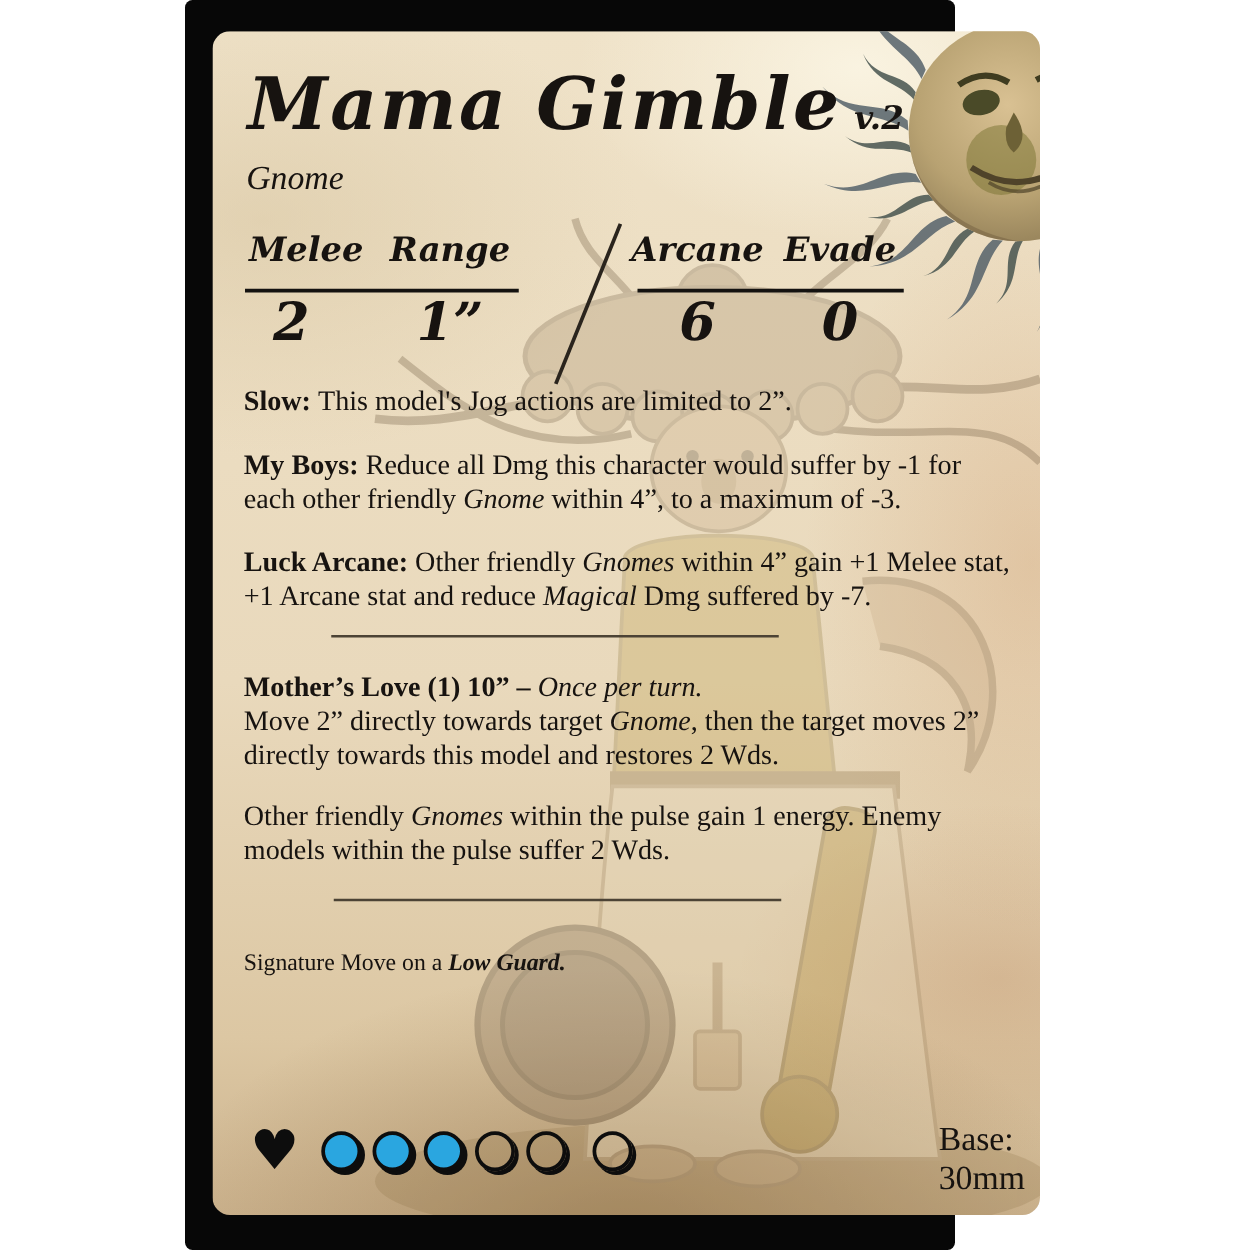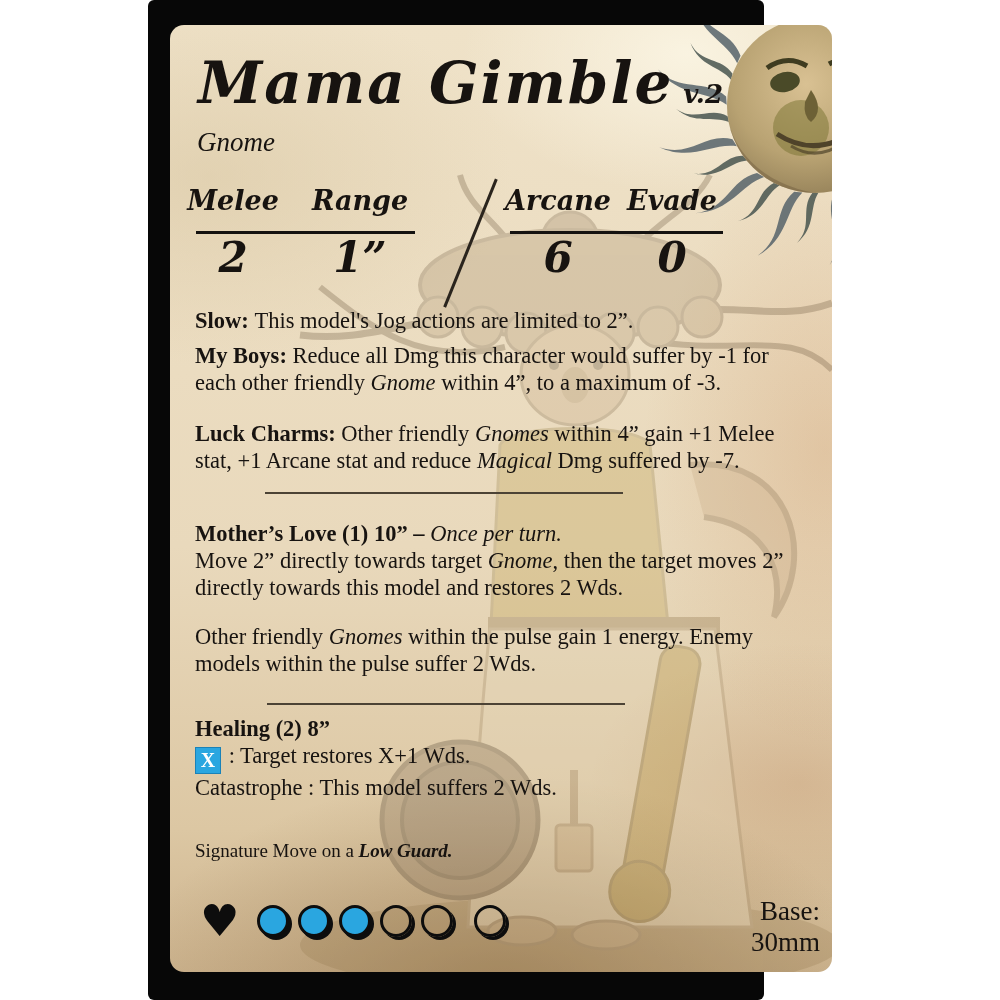--- a/index.html
+++ b/index.html
@@ -15,48 +15,48 @@
           radial-gradient(ellipse 520px 300px at 50% 102%, rgba(122,88,46,.40), rgba(122,88,46,0) 72%),
           linear-gradient(180deg,#efe2c8 0%,#e9d9bc 55%,#dcc7a3 85%,#ccb38e 100%);}
   svg.gnome{position:absolute;left:0;top:0;opacity:.30;}
   svg.sun{position:absolute;left:435px;top:-35px;}
   .title{position:absolute;left:28px;top:24px;font-family:"DejaVu Serif",serif;font-style:italic;font-weight:bold;
          font-size:58px;letter-spacing:2px;white-space:nowrap;}
   .version{font-size:26px;letter-spacing:0;margin-left:10px;font-weight:600;}
   .subtitle{position:absolute;left:27px;top:102px;font-style:italic;font-size:27px;}
   .stat-label{position:absolute;top:160px;width:110px;text-align:center;font-family:"DejaVu Serif",serif;
               font-style:italic;font-weight:600;font-size:27px;}
-  .sl-0{left:8px}.sl-1{left:135px}.sl-2{left:333px}.sl-3{left:447px}
+  .sl-0{left:20px}.sl-1{left:135px}.sl-2{left:333px}.sl-3{left:447px}
   .stat-value{position:absolute;top:208px;width:110px;text-align:center;font-family:"DejaVu Serif",serif;
               font-style:italic;font-weight:bold;font-size:42px;}
   .sv-0{left:8px}.sv-1{left:135px}.sv-2{left:333px}.sv-3{left:447px}
   .rule{position:absolute;top:206px;height:3px;background:#141210;}
   .rule-left{left:26px;width:219px;}
   .rule-right{left:340px;width:213px;}
   .slash{position:absolute;left:299px;top:149px;width:2.5px;height:138px;background:#2a241d;transform:rotate(22deg);}
   .text-col{position:absolute;left:25px;top:282px;width:620px;font-size:22.5px;line-height:27px;}
   .tline{min-height:27px;}
   .sg-n{font-weight:normal}.sg-b{font-weight:bold}.sg-i{font-style:italic}.sg-bi{font-weight:bold;font-style:italic}
-  .mb24{margin-bottom:8px}.mb14{margin-bottom:24px}.mb20{margin-bottom:22px}
+  .mb24{margin-bottom:24px}.mb14{margin-bottom:24px}.mb20{margin-bottom:22px}
   .divider{border-top:2px solid #4c4335;width:358px;}
   .d1{margin:18px 0 26px 70px;}
   .d2{margin:26px 0 10px 72px;}
   .signature{margin-top:36px;font-size:19px;line-height:28px;}
   .xbox{display:inline-block;width:24px;height:25px;line-height:25px;text-align:center;background:#2aa6e0;
         color:#ffffff;font-weight:bold;font-size:20px;border:1px solid #1a82b8;vertical-align:-4px;margin-right:2px;}
   .ring{display:inline-block;width:15px;height:15px;border:3px solid #131313;border-radius:50%;
         vertical-align:-2px;margin:0 4px 0 2px;}
   .wounds{position:absolute;left:30px;top:874px;display:flex;align-items:center;}
   .heart{font-family:"DejaVu Sans",sans-serif;font-size:44px;line-height:1;color:#0d0d0d;margin-right:18px;}
   .circles{display:flex;align-items:center;}
   .circle{width:26px;height:26px;border-radius:50%;border:3px solid #0d0d0d;box-shadow:3px 3px 0 0 #0d0d0d;
           margin-right:9px;background:transparent;}
   .circle.filled{background:#2aa6e0;}
   .circle-gap{display:inline-block;width:12px;}
-  .base{position:absolute;right:12px;bottom:14px;text-align:right;font-size:27px;line-height:31px;}
+  .base{position:absolute;right:12px;bottom:14px;text-align:left;font-size:27px;line-height:31px;}
 </style>
 </head>
 <body>
 
 <div class="page">
   <div class="frame">
     <div class="card">
 
       <svg class="gnome" width="662" height="947" viewBox="0 0 662 947">
         <ellipse cx="400" cy="920" rx="270" ry="48" fill="#7c6034" opacity="0.6"></ellipse>
@@ -162,36 +162,31 @@
       <div class="stat-value sv-3">0</div>
 
       <div class="text-col">
         <div class="para mb24">
             <div class="tline"><span class="sg-b">Slow: </span><span class="sg-n">This model's Jog actions are limited to 2”.</span></div>
           </div>
         <div class="para mb14">
             <div class="tline"><span class="sg-b">My Boys: </span><span class="sg-n">Reduce all Dmg this character would suffer by -1 for each other friendly </span><span class="sg-i">Gnome</span><span class="sg-n"> within 4”, to a maximum of -3.</span></div>
           </div>
         <div class="para">
-            <div class="tline"><span class="sg-b">Luck Charms: </span><span class="sg-n">Other friendly </span><span class="sg-i">Gnomes</span><span class="sg-n"> within 4” gain +1 Melee stat, +1 Arcane stat and reduce </span><span class="sg-i">Magical</span><span class="sg-n"> Dmg suffered by -7.</span></div>
+            <div class="tline"><span class="sg-b">Luck Arcane: </span><span class="sg-n">Other friendly </span><span class="sg-i">Gnomes</span><span class="sg-n"> within 4” gain +1 Melee stat, +1 Arcane stat and reduce </span><span class="sg-i">Magical</span><span class="sg-n"> Dmg suffered by -7.</span></div>
           </div>
         <div class="divider d1"></div>
         <div class="para mb20">
             <div class="tline"><span class="sg-b">Mother’s Love (1) 10” – </span><span class="sg-i">Once per turn.</span></div>
             <div class="tline"><span class="sg-n">Move 2” directly towards target </span><span class="sg-i">Gnome</span><span class="sg-n">, then the target moves 2” directly towards this model and restores 2 Wds.</span></div>
           </div>
         <div class="para">
             <div class="tline"><span class="sg-n">Other friendly </span><span class="sg-i">Gnomes</span><span class="sg-n"> within the pulse gain 1 energy. Enemy models within the pulse suffer 2 Wds.</span></div>
           </div>
         <div class="divider d2"></div>
-        <div class="para">
-            <div class="tline"><span class="sg-b">Healing (2) 8”</span></div>
-            <div class="tline"><span class="xbox">X</span><span class="sg-n"> : Target restores X+1 Wds.</span></div>
-            <div class="tline"><span class="sg-n">Catastrophe : This model suffers 2 Wds.</span></div>
-          </div>
         <div class="signature">
             <div class="tline"><span class="sg-n">Signature Move on a </span><span class="sg-bi">Low Guard.</span></div>
           </div>
       </div>
 
       <div class="wounds">
         <span class="heart">♥</span>
         <span class="circles">
             <span class="circle filled"></span>
             <span class="circle filled"></span>

